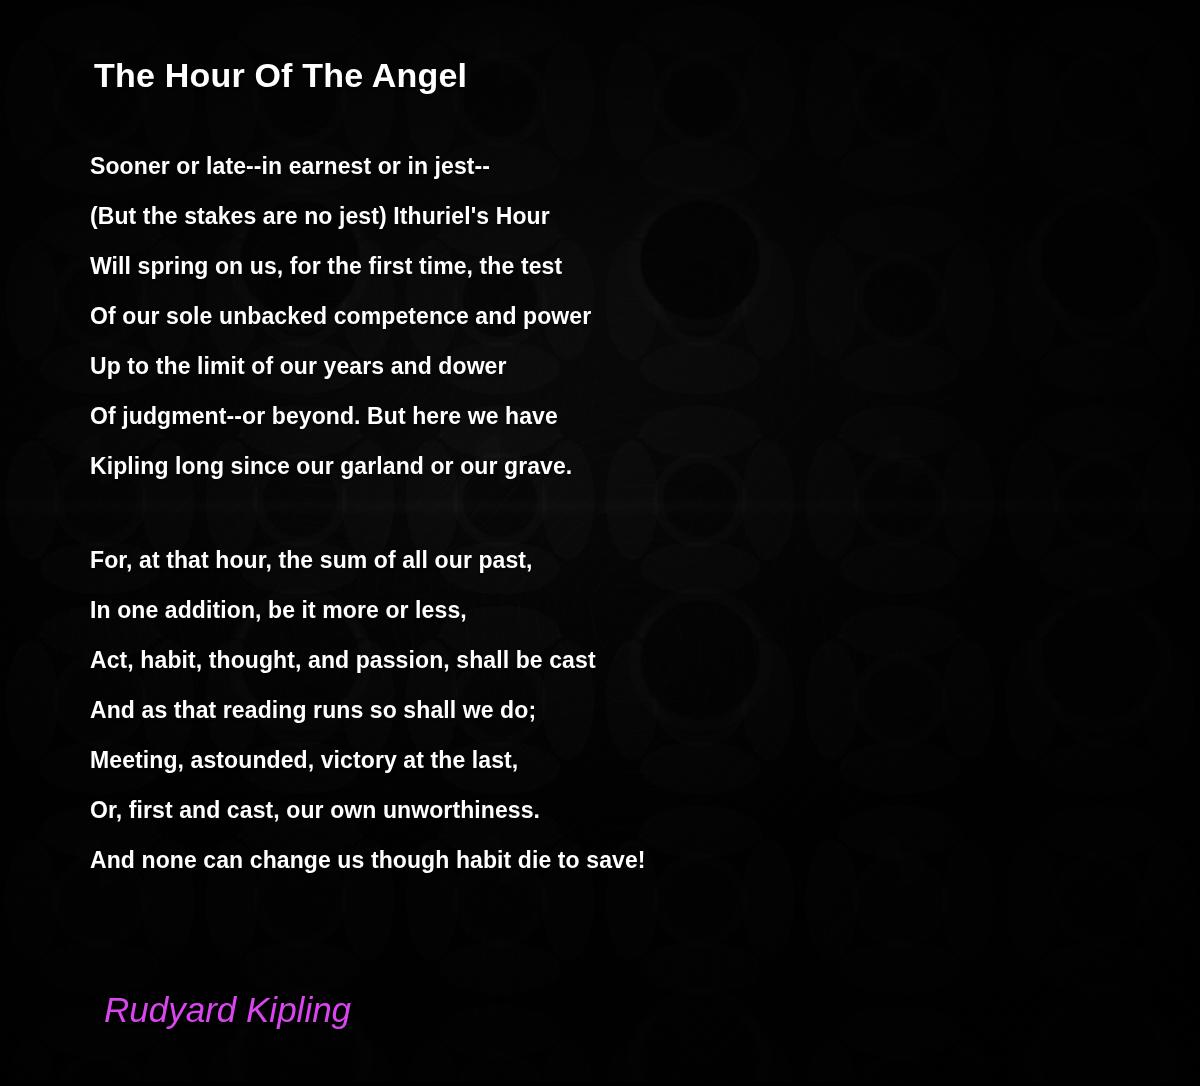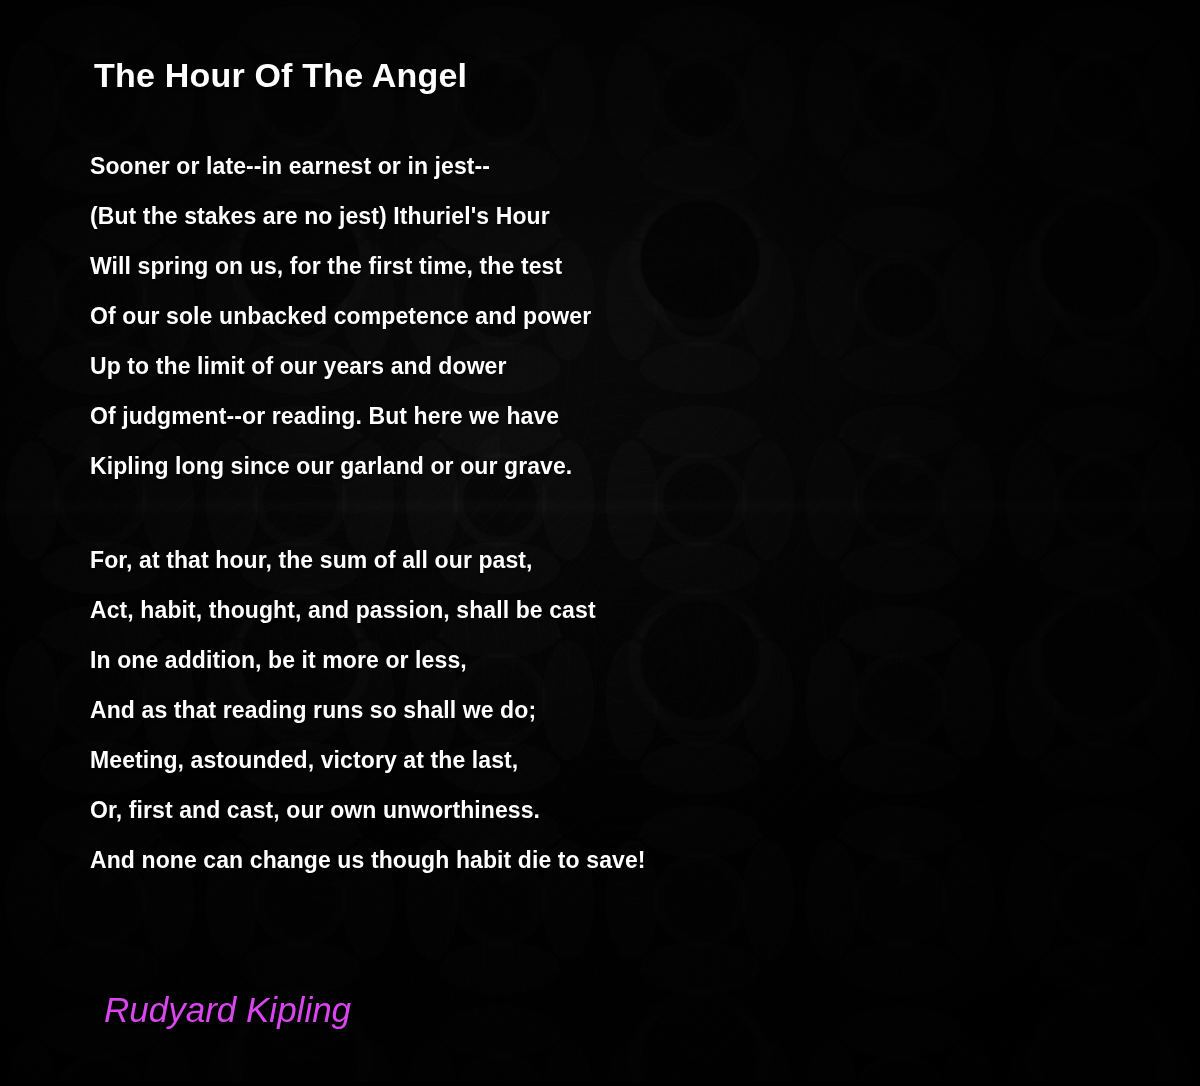--- a/index.html
+++ b/index.html
@@ -132,28 +132,28 @@
     <h1 class="poem-title">The Hour Of The Angel</h1>
 
     <div class="stanzas">
 
       <div class="stanza">
         <div class="poem-line">Sooner or late--in earnest or in jest--</div>
         <div class="poem-line">(But the stakes are no jest) Ithuriel's Hour</div>
         <div class="poem-line">Will spring on us, for the first time, the test</div>
         <div class="poem-line">Of our sole unbacked competence and power</div>
         <div class="poem-line">Up to the limit of our years and dower</div>
-        <div class="poem-line">Of judgment--or reading. But here we have</div>
+        <div class="poem-line">Of judgment--or beyond. But here we have</div>
         <div class="poem-line">Kipling long since our garland or our grave.</div>
       </div>
 
       <div class="stanza">
         <div class="poem-line">For, at that hour, the sum of all our past,</div>
+        <div class="poem-line">In one addition, be it more or less,</div>
         <div class="poem-line">Act, habit, thought, and passion, shall be cast</div>
-        <div class="poem-line">In one addition, be it more or less,</div>
         <div class="poem-line">And as that reading runs so shall we do;</div>
         <div class="poem-line">Meeting, astounded, victory at the last,</div>
         <div class="poem-line">Or, first and cast, our own unworthiness.</div>
         <div class="poem-line">And none can change us though habit die to save!</div>
       </div>
 
     </div>
 
     <div class="author">Rudyard Kipling</div>
 

